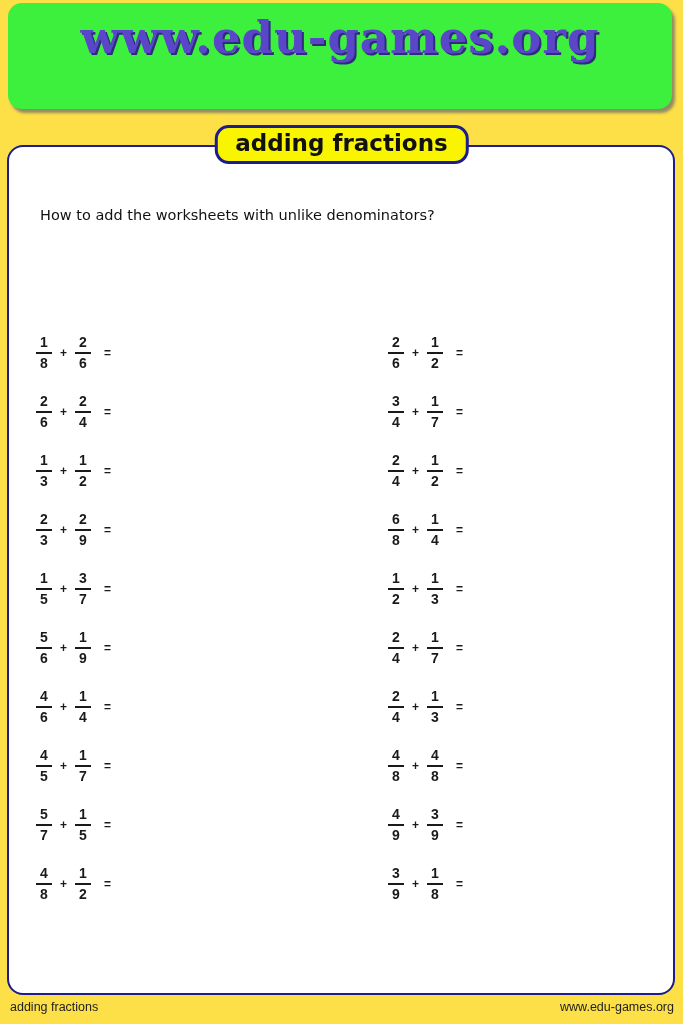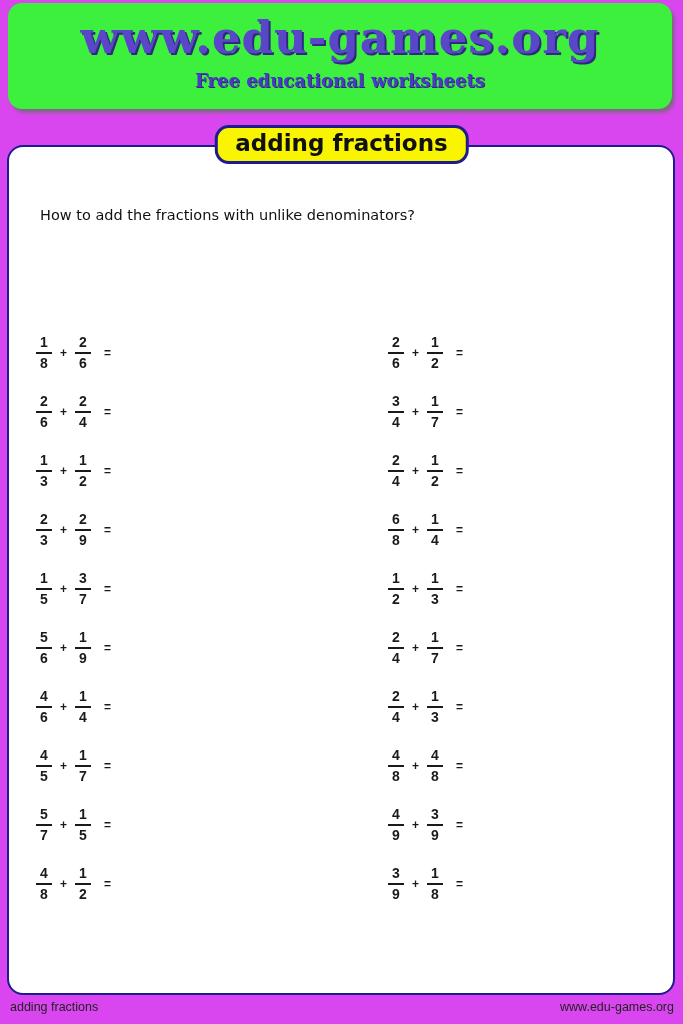--- a/index.html
+++ b/index.html
@@ -1,21 +1,21 @@
 <!DOCTYPE html>
 <html><head>
 <meta charset="utf-8">
 <style>
   * { margin: 0; padding: 0; box-sizing: border-box; }
   html, body { background: #ffffff; }
   .page {
     position: relative;
     width: 683px;
     height: 1024px;
-    background: #d946ef;
+    background: #fde047;
     overflow: hidden;
     font-family: "DejaVu Sans", sans-serif;
   }
 
   
   .header-banner {
     position: absolute;
     left: 8px; top: 3px;
     width: 664px; height: 106px;
     background: #3df03d;
@@ -122,29 +122,28 @@
   .footer-left  { left: 10px; }
   .footer-right { right: 9px; }
 </style>
 </head>
 <body>
 
 <div class="page">
 
   <div class="header-banner">
     <div class="header-title">www.edu-games.org</div>
-    <div class="header-subtitle">Free educational worksheets</div>
   </div>
 
   <div class="title-badge">adding fractions</div>
 
   <div class="sheet-box"></div>
 
   <div class="instructions">
-    <div class="instr-question">How to add the fractions with unlike denominators?</div>
+    <div class="instr-question">How to add the worksheets with unlike denominators?</div>
   </div>
 
   <div class="problems-col left">
       <div class="prob-row">
         <span class="frac">
           <span class="num">1</span>
           <span class="den">8</span>
         </span>
         <span class="op">+</span>
         <span class="frac">

